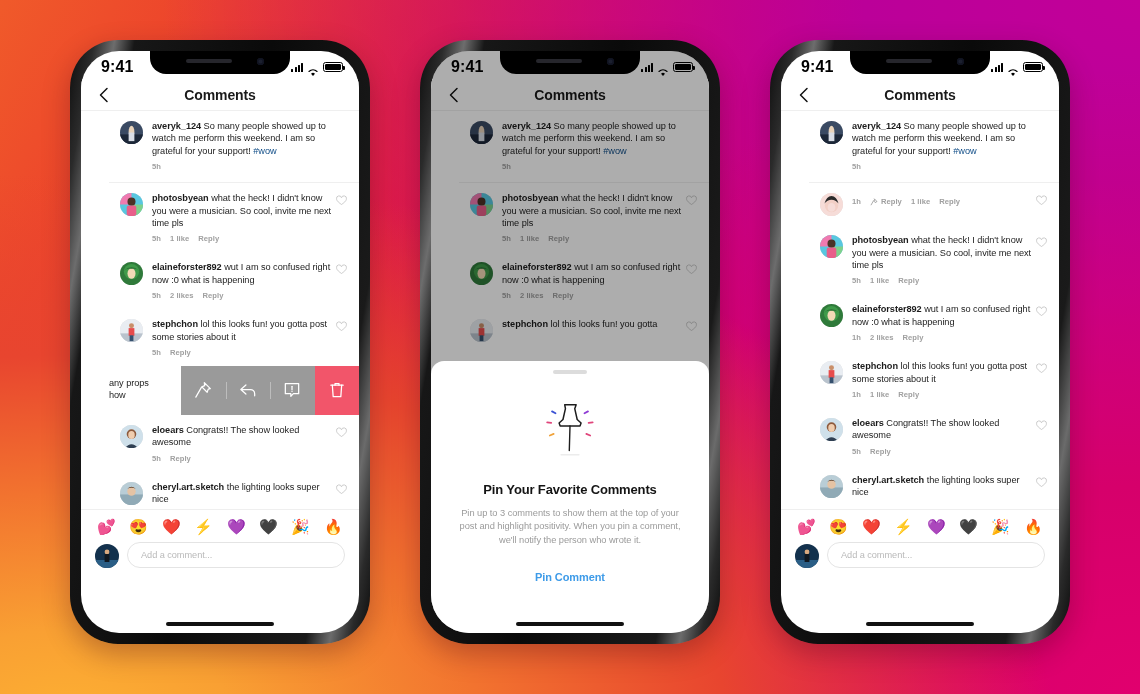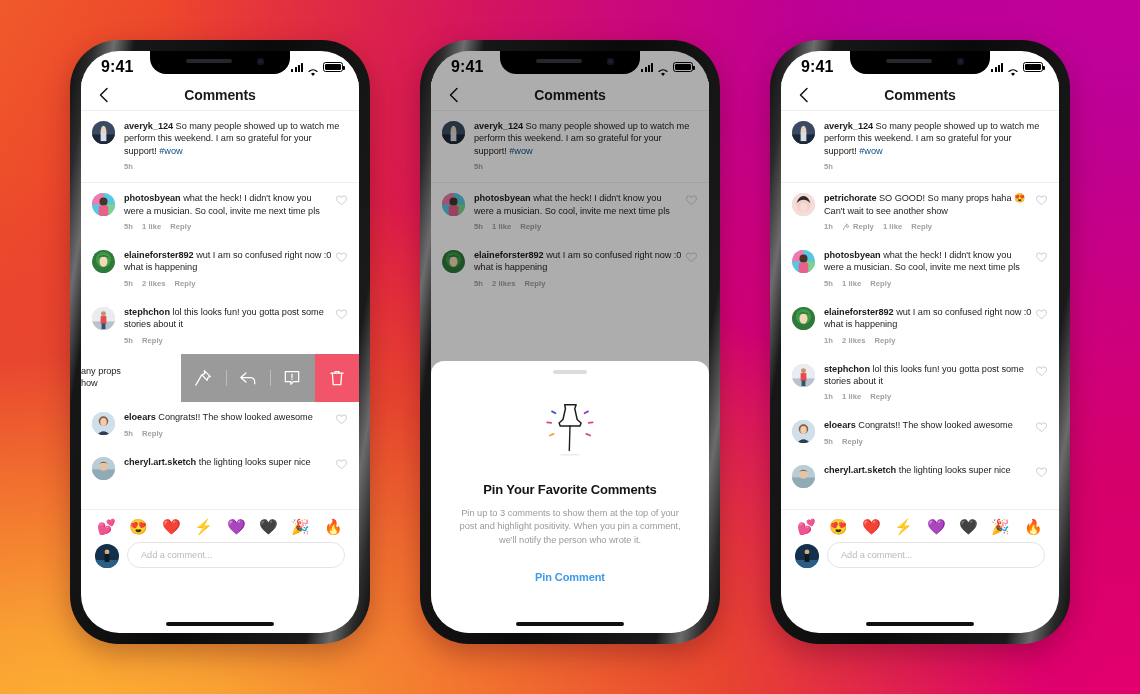--- a/index.html
+++ b/index.html
@@ -107,20 +107,21 @@
   .comments {
     position: relative;
     background: #fff;
     height: 398px;
     overflow: hidden;
   }
   .comment {
     display: flex;
     padding: 9px 12px 9px 11px;
     position: relative;
+    margin-left: 28px;
   }
   .comment.first { border-bottom: 1px solid #efefef; padding-bottom: 11px; }
   .avatar {
     width: 23px; height: 23px; border-radius: 50%;
     flex: 0 0 23px; margin-right: 9px; margin-top: 1px;
     overflow: hidden; position: relative;
     background: #ddd;
   }
   .avatar svg { display:block; width:100%; height:100%; }
   .cbody { flex: 1; min-width: 0; padding-right: 4px; }
@@ -566,20 +567,39 @@
               <span>Reply</span>
             </div>
           </span>
           <span class="heart">
             <svg viewBox="0 0 20 18">
                 <path d="M10 16.2 C3 11.5 1 8.4 1 5.8 A4.6 4.6 0 0 1 10 4 A4.6 4.6 0 0 1 19 5.8 C19 8.4 17 11.5 10 16.2 Z" fill="none" stroke="#8e8e8e" stroke-width="1.5"></path>
               </svg>
           </span>
         </div>
 
+        <div class="comment">
+          <span class="avatar">
+            <svg viewBox="0 0 24 24">
+                <rect width="24" height="24" fill="#e9edf2"></rect>
+                <rect y="15" width="24" height="9" fill="#b9c3cd"></rect>
+                <circle cx="12" cy="7" r="2.6" fill="#c98f6a"></circle>
+                <rect x="9" y="9.5" width="6" height="8" fill="#e74c4c"></rect>
+                <rect x="10" y="17" width="4" height="6" fill="#35506e"></rect>
+              </svg>
+          </span>
+          <span class="cbody">
+            <div class="ctext"><b class="uname">stephchon</b><span> lol this looks fun! you gotta</span></div>
+          </span>
+          <span class="heart">
+            <svg viewBox="0 0 20 18">
+                <path d="M10 16.2 C3 11.5 1 8.4 1 5.8 A4.6 4.6 0 0 1 10 4 A4.6 4.6 0 0 1 19 5.8 C19 8.4 17 11.5 10 16.2 Z" fill="none" stroke="#8e8e8e" stroke-width="1.5"></path>
+              </svg>
+          </span>
+        </div>
       </div>
 
       <div class="footer">
         <div class="emoji-bar">
           <span>💕</span>
           <span>😍</span>
           <span>❤️</span>
           <span>⚡</span>
           <span>💜</span>
           <span>🖤</span>
@@ -688,21 +708,20 @@
         <div class="comment">
           <span class="avatar">
             <svg viewBox="0 0 24 24">
                 <rect width="24" height="24" fill="#f6dcd8"></rect>
                 <circle cx="12" cy="13" r="7" fill="#f2cfc6"></circle>
                 <path d="M4.6 11 q2.2-8 7.4-8 q5.2 0 7.4 8 q-3-4-7.4-4 q-4.4 0-7.4 4" fill="#2a2a2a"></path>
                 <ellipse cx="12" cy="15" rx="4" ry="4.6" fill="#f6dcd8"></ellipse>
               </svg>
           </span>
           <span class="cbody">
-            <div class="ctext"><b class="uname">petrichorate</b><span> SO GOOD! So many props haha 😍 Can't wait to see another show</span></div>
             <div class="cmeta">
               <span>1h</span>
               <span class="pinned">
                 <span class="pin-glyph">
                   <svg viewBox="0 0 24 24">
                       <g stroke="#a0a0a0" stroke-width="2.6" fill="none" stroke-linecap="round" stroke-linejoin="round">
                         <path d="M13.6 3.2 l7.2 7.2 -2.5 .6 -1.3 3.7 -6.4 -6.4 3.4 -1.6 Z"></path>
                         <path d="M10.1 8.9 L3.4 20.6"></path>
                       </g>
                     </svg>

